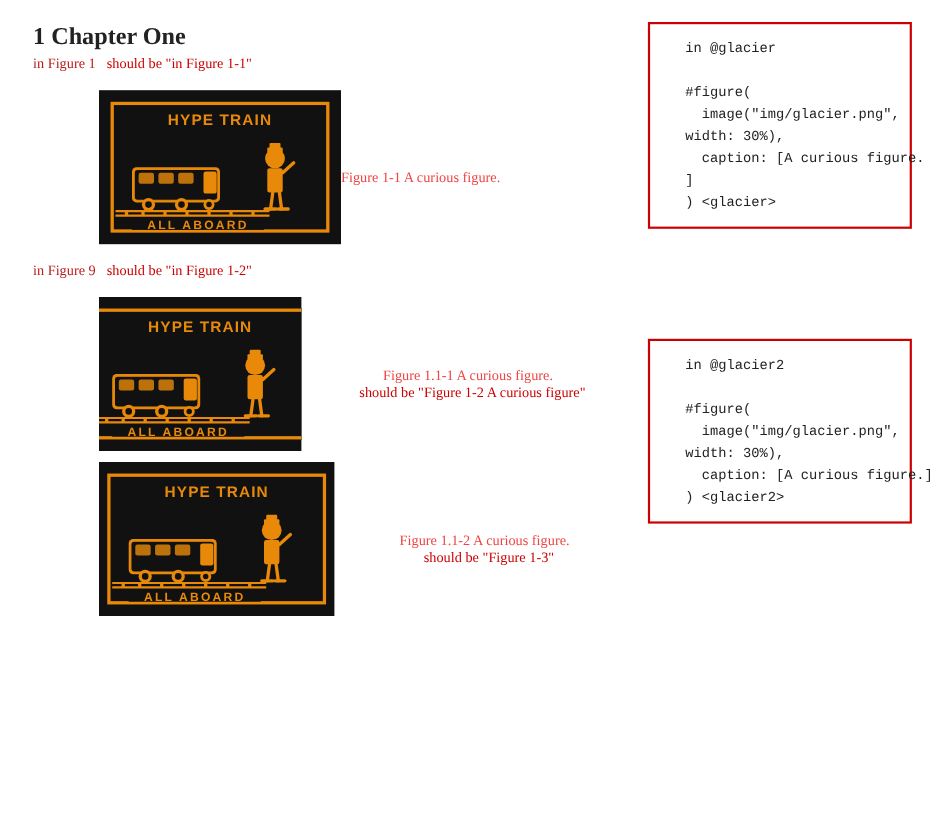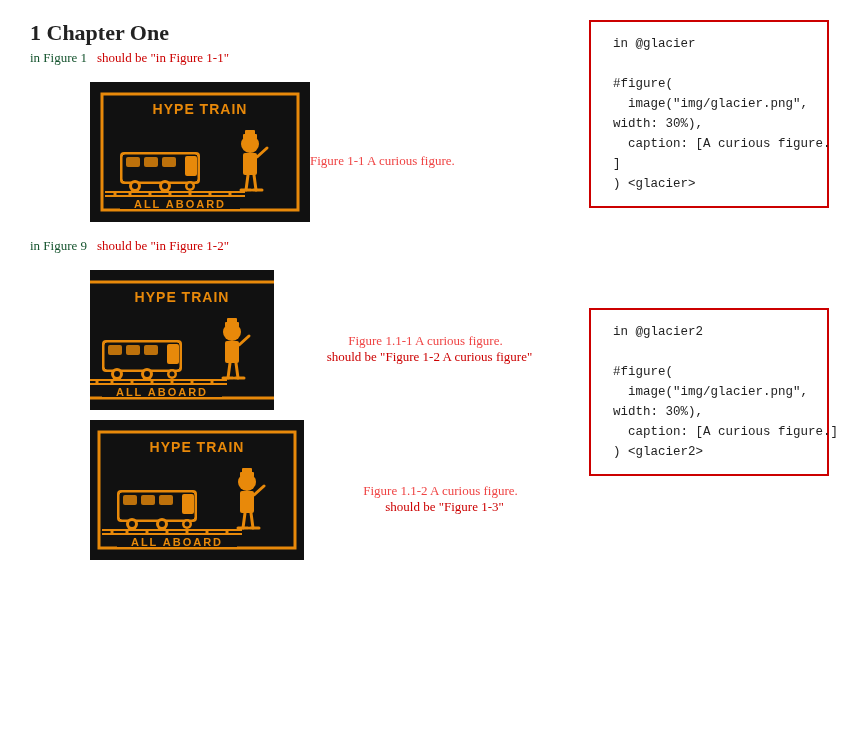--- a/index.html
+++ b/index.html
@@ -27,21 +27,21 @@
       width: 240px;
       flex-shrink: 0;
       display: flex;
       flex-direction: column;
       gap: 20px;
       padding-top: 0;
     }
 
     .code-box {
       border: 2px solid #cc0000;
-      padding: 12px 22px;
+      padding: 12px 32px;
       font-family: 'Courier New', monospace;
       font-size: 12.5px;
       color: #222;
       line-height: 1.6;
       white-space: pre;
       background: #fff;
     }
 
     .chapter-heading {
       font-size: 22px;
@@ -51,21 +51,21 @@
 
     .subheading {
       font-size: 18px;
       font-weight: bold;
       margin-bottom: 4px;
       margin-top: 10px;
     }
 
     .inline-label {
       font-size: 13px;
-      color: #14532d;
+      color: #b91c1c;
       margin-bottom: 6px;
     }
 
     .correction {
       color: #cc0000;
       font-size: 13px;
       margin-left: 6px;
     }
 
     .figure-block {

